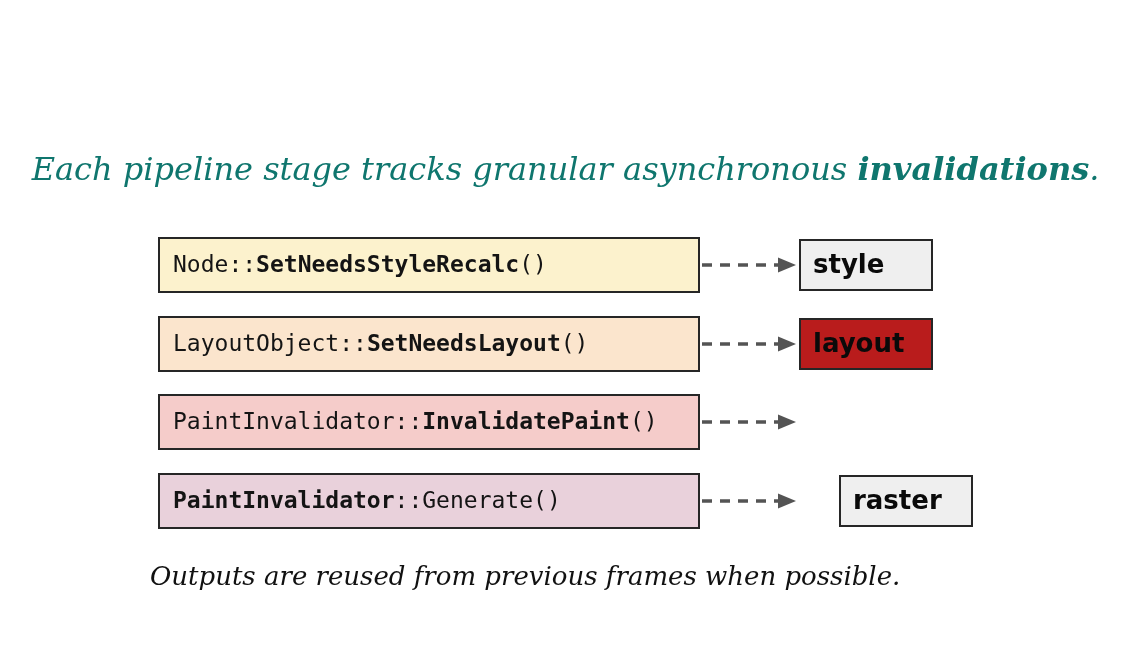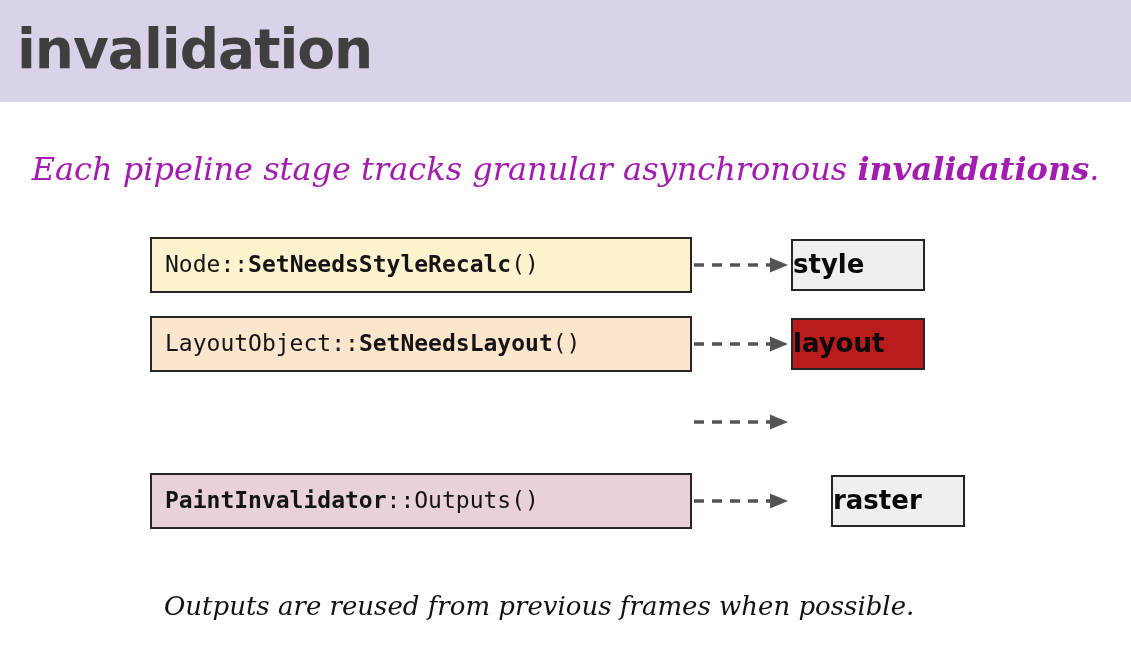--- a/index.html
+++ b/index.html
@@ -28,31 +28,31 @@
     font-family: "DejaVu Sans", sans-serif;
   }
   .subtitle {
     position: absolute;
     left: 0; top: 147px;
     width: 1131px;
     text-align: center;
     font-family: "DejaVu Serif", "Liberation Serif", serif;
     font-style: italic;
     font-size: 32px;
-    color: #a21caf;
+    color: #0f766e;
     line-height: 44px;
     white-space: nowrap;
   }
   .subtitle .em { font-weight: 700; }
   .diagram {
     position: absolute;
     left: 142px; top: 237px;
     width: 775px; height: 292px;
   }
-  .row { position: absolute; left: 8px; width: 775px; height: 44px; }
+  .row { position: absolute; left: 16px; width: 775px; height: 44px; }
   .row-0 { top: 0; }
   .row-1 { top: 79px; border-radius: 25px; }
   .row-2 { top: 157px; }
   .row-3 { top: 236px; }
   .code-box {
     position: absolute;
     left: 0; top: 0;
     width: 542px; height: 56px;
     box-sizing: border-box;
     border: 2.5px solid #262626;
@@ -71,47 +71,44 @@
     width: 99px; height: 56px;
   }
   .arrow line { stroke: #545454; stroke-width: 3.4; }
   .arrow polygon { fill: #545454; }
   .stage-box {
     position: absolute;
     left: 641px; top: 2px;
     width: 134px; height: 52px;
     box-sizing: border-box;
     border: 2.5px solid #262626;
+    padding-left: 12px;
     line-height: 46px;
     font-family: "DejaVu Sans", "Liberation Sans", sans-serif;
     font-weight: 700;
     font-size: 26px;
     color: #0a0a0a;
     white-space: nowrap;
     overflow: hidden;
   }
   .footer-caption {
     position: absolute;
-    left: 150px; top: 591px;
+    left: 150px; top: 561px;
     font-family: "DejaVu Serif", "Liberation Serif", serif;
     font-style: italic;
     font-size: 26px;
     color: #111111;
     white-space: nowrap;
-    margin-left: 14px;
   }
 </style>
 </head>
 <body>
 
 <div class="slide">
 
-  <div class="header-band" style="background-color: rgb(217, 210, 233);">
-    <div class="slide-title">invalidation</div>
-  </div>
 
   <div class="subtitle">
     <span>Each pipeline stage tracks granular asynchronous </span><span class="em">invalidations</span><span>.</span>
   </div>
 
   <div class="diagram">
 
     <div class="row row-0">
       <div class="code-box" style="background-color: rgb(252, 242, 205);">
         <span>Node::</span><span class="b">SetNeedsStyleRecalc</span><span>()</span>
@@ -132,29 +129,32 @@
       <svg class="arrow" viewBox="0 0 99 56">
         <line x1="2" y1="28" x2="78" y2="28" stroke-dasharray="10 8"></line>
         <polygon points="78,20.5 96,28 78,35.5"></polygon>
       </svg>
       <div class="stage-box" style="background-color: #b91c1c;">
         <span>layout</span>
       </div>
     </div>
 
     <div class="row row-2">
+      <div class="code-box" style="background-color: rgb(245, 204, 202);">
+        <span>PaintInvalidator::</span><span class="b">InvalidatePaint</span><span>()</span>
+      </div>
       <svg class="arrow" viewBox="0 0 99 56">
         <line x1="2" y1="28" x2="78" y2="28" stroke-dasharray="10 8"></line>
         <polygon points="78,20.5 96,28 78,35.5"></polygon>
       </svg>
     </div>
 
     <div class="row row-3">
       <div class="code-box" style="background-color: rgb(233, 209, 219);">
-        <span></span><span class="b">PaintInvalidator</span><span>::Outputs()</span>
+        <span></span><span class="b">PaintInvalidator</span><span>::Generate()</span>
       </div>
       <svg class="arrow" viewBox="0 0 99 56">
         <line x1="2" y1="28" x2="78" y2="28" stroke-dasharray="10 8"></line>
         <polygon points="78,20.5 96,28 78,35.5"></polygon>
       </svg>
       <div class="stage-box" style="background-color: rgb(239, 239, 239); margin-left: 40px;">
         <span>raster</span>
       </div>
     </div>
 

